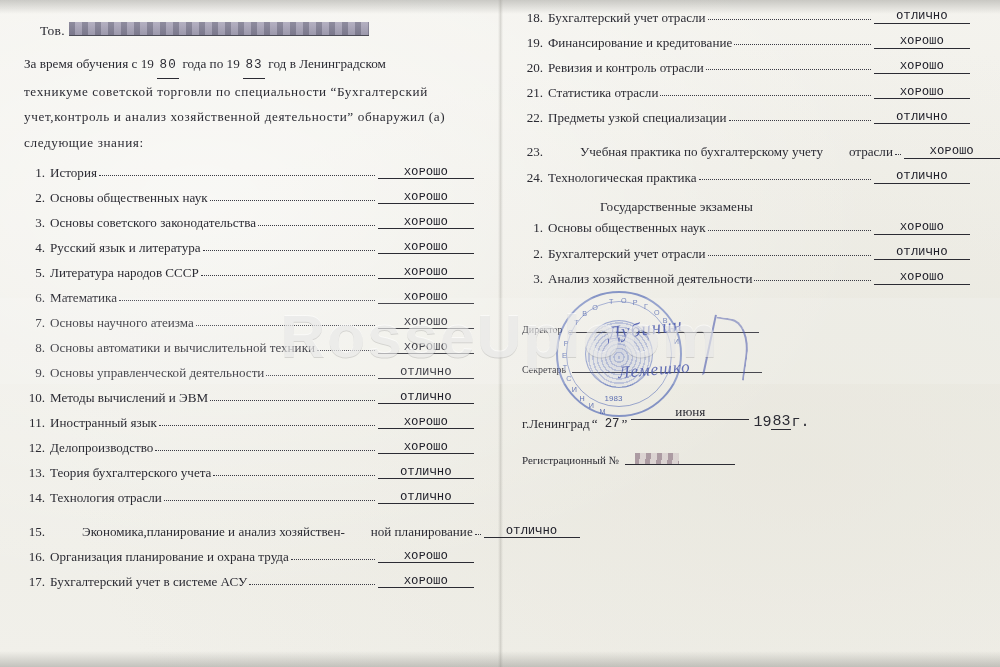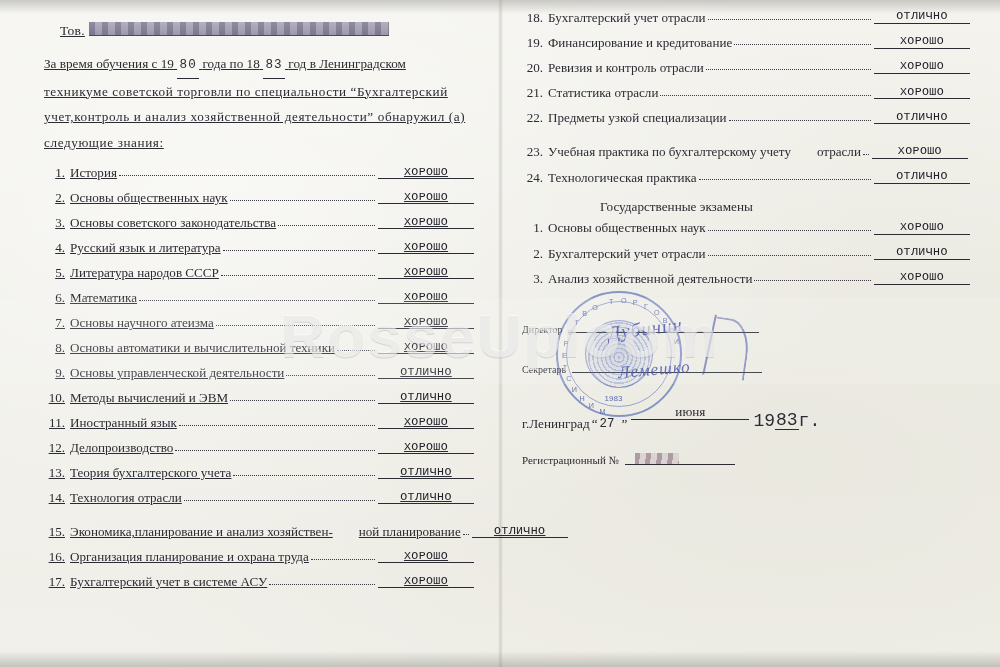--- a/index.html
+++ b/index.html
@@ -33,21 +33,21 @@
   .fold {
     position:absolute; top:0; bottom:0; left:498px; width:5px;
     background:linear-gradient(90deg, rgba(150,148,140,0.0), rgba(150,148,140,0.30), rgba(150,148,140,0.0));
     pointer-events:none;
   }
 
   .col {
     position:absolute; top:0; height:569px;
     font-size:13.3px; color:#2b2b33; line-height:1.0;
   }
-  .col-left { left:0; width:500px; padding:18px 26px 0 44px;text-decoration:underline; }
+  .col-left { left:0; width:500px; padding:18px 26px 0 24px; }
   .col-right { left:500px; width:500px; padding:10px 30px 0 22px; }
 
   
   .hdr { display:flex; align-items:flex-end; gap:4px; margin:4px 0 14px 16px; }
   .hdr .tov { font-size:13.5px; letter-spacing:.3px; }
   .hdr .name-redact {
     flex:0 0 300px; height:14px; margin-bottom:1px;
     background:linear-gradient(180deg,#b9b5c6,#9b97ab);
     border-bottom:1px solid #4a4a55;
     position:relative; overflow:hidden;
@@ -79,21 +79,21 @@
     margin:0 3px 3.5px 2px; min-width:6px; height:1px;
   }
   .grade {
     flex:0 0 96px; text-align:center;
     font-family:"Liberation Mono", monospace;
     font-size:11.6px; letter-spacing:.4px;
     border-bottom:1px solid #2b2b33;
     padding-bottom:1px; color:#20202a;
   }
   li.two-line { display:block; margin-bottom:6px; }
-  li.two-line .l1 { display:flex; align-items:flex-end; }
+  li.two-line .l1 { display:flex; align-items:flex-end;gap:32px; }
   li.two-line .l2 { display:flex; align-items:flex-end; margin-top:9px; padding-left:26px; }
 
   
   .exam-head { margin:16px 0 12px 78px; font-size:13.2px; }
   ul.glist.right li { margin-bottom:11.6px; }
   .col-right ul.glist { margin-top:0; }
 
   
   .sigblock { margin-top:40px; position:relative; }
   .sigrow { display:flex; align-items:flex-end; margin-bottom:30px; font-size:10px; }
@@ -150,25 +150,25 @@
   .stamp .year {
     position:absolute; left:0; right:11px; bottom:12px; text-align:center;
     font-size:8px; color:rgba(45,70,160,.8); font-family:"Liberation Sans", sans-serif;
   }
 
   
   .cityrow { display:flex; align-items:flex-end; font-size:13.2px; margin:8px 0 0 0; }
   .cityrow .city { flex:0 0 auto; }
   .cityrow .q { margin:0 2px; }
   .cityrow .day {
-    display:inline-block; min-width:20px; text-align:left;
+    display:inline-block; min-width:20px; text-align:right;
     font-family:"Liberation Mono", monospace; font-size:12.4px;
   }
   .cityrow .mon-line { flex:0 0 118px; border-bottom:1px solid #2b2b33; text-align:center; margin:0 4px 10px 2px; padding-bottom:1px; }
-  .cityrow .yr { font-family:"Liberation Mono", monospace; font-size:18px; }
+  .cityrow .yr { font-family:"Liberation Mono", monospace; font-size:15px; }
   .cityrow .yr-under { border-bottom:1px solid #2b2b33; padding:0 1px; }
 
   .regrow { display:flex; align-items:flex-end; font-size:11px; margin-top:22px; }
   .reg-redact {
     flex:0 0 110px; height:13px; margin:0 0 1px 6px;
     border-bottom:1px solid #2b2b33; position:relative; overflow:hidden;
   }
   .reg-redact:before{
     content:""; position:absolute; left:10px; top:1px; width:44px; height:11px;
     background:repeating-linear-gradient(95deg, rgba(120,90,110,.55) 0 5px, rgba(190,170,180,.35) 5px 11px);
@@ -198,21 +198,21 @@
   <div class="col col-left">
 
     <div class="hdr">
       <span class="tov">Тов.</span>
       <span class="name-redact"></span>
     </div>
 
     <div class="para">
       <span>За время обучения с 19</span>
       <span class="ul-sm">80</span>
-      <span>года по 18</span>
+      <span>года по 19</span>
       <span class="ul-sm">83</span>
       <span>год в  Ленинградском</span>
       <br>
       <span class="sp">техникуме  советской  торговли  по  специальности  “Бухгалтерский</span>
       <br>
       <span class="sp">учет,контроль и анализ хозяйственной деятельности” обнаружил (а)</span>
       <br>
       <span class="sp">следующие знания:</span>
     </div>
 

